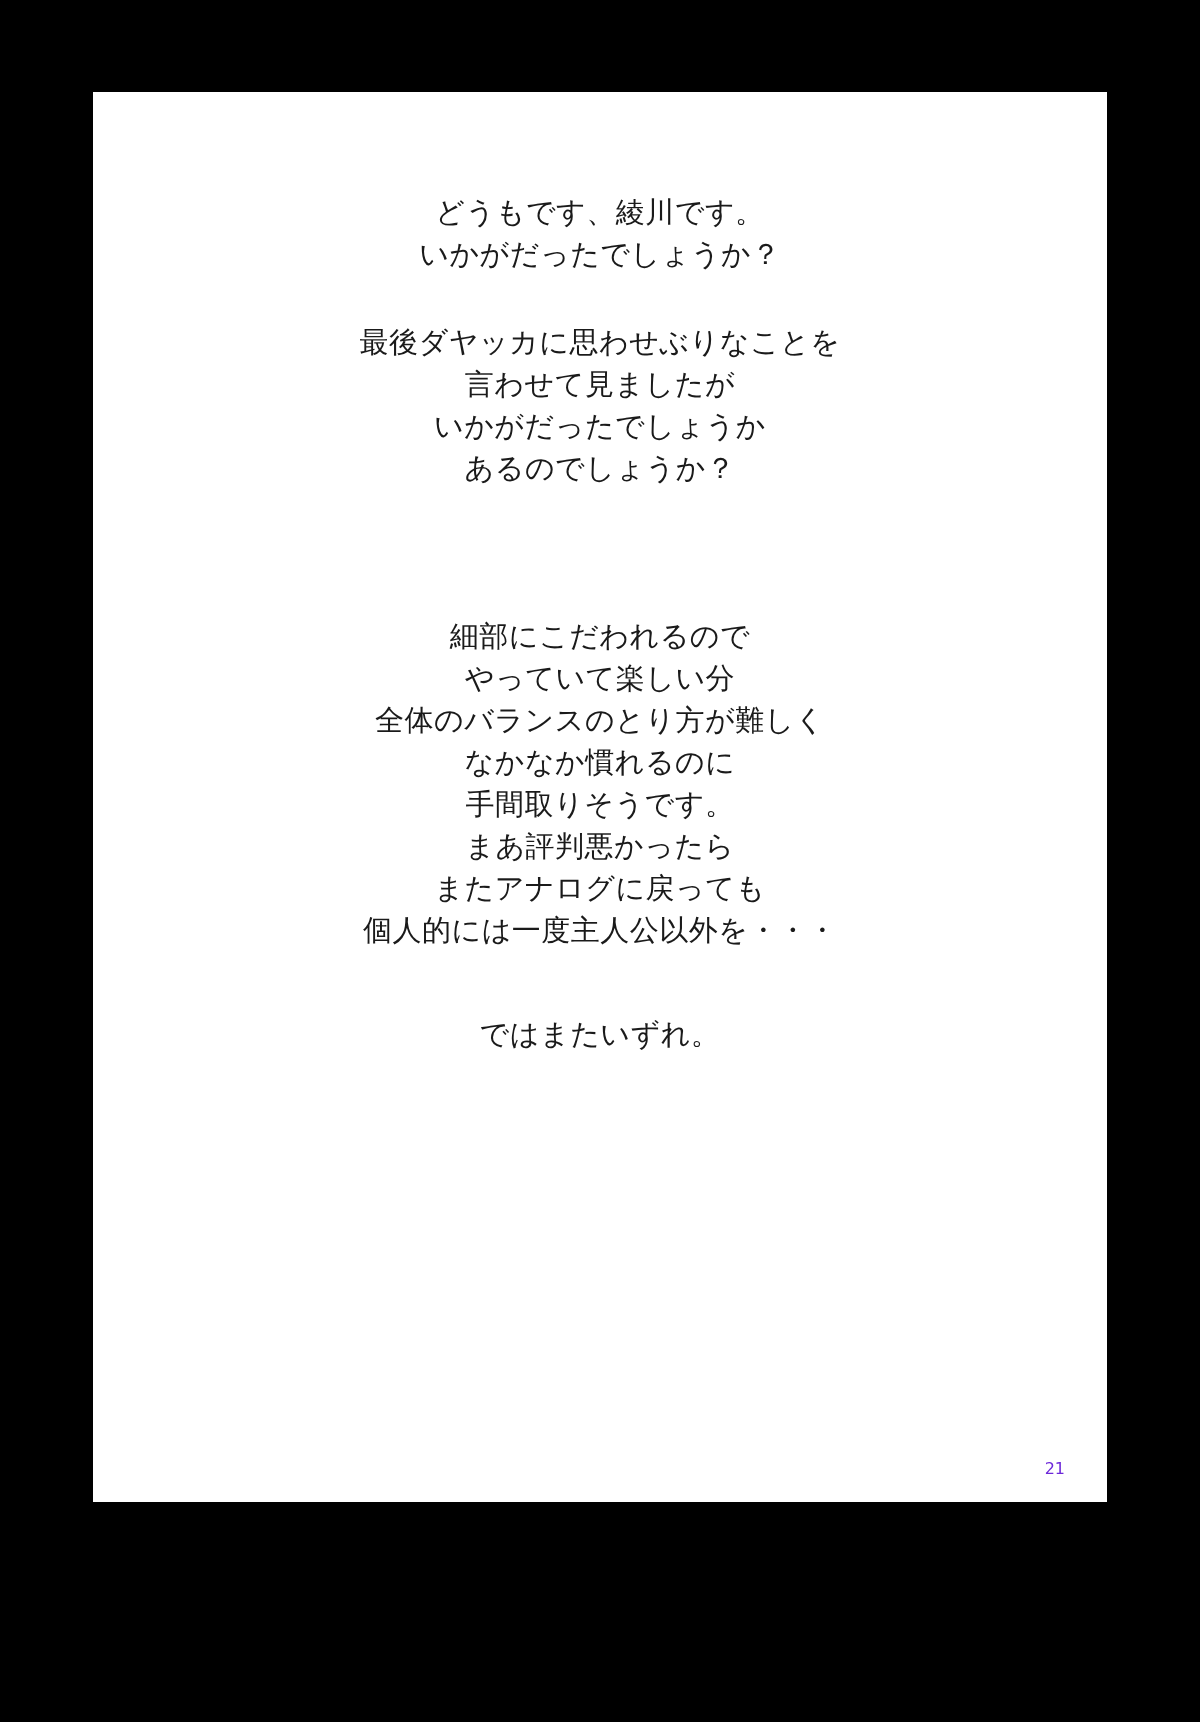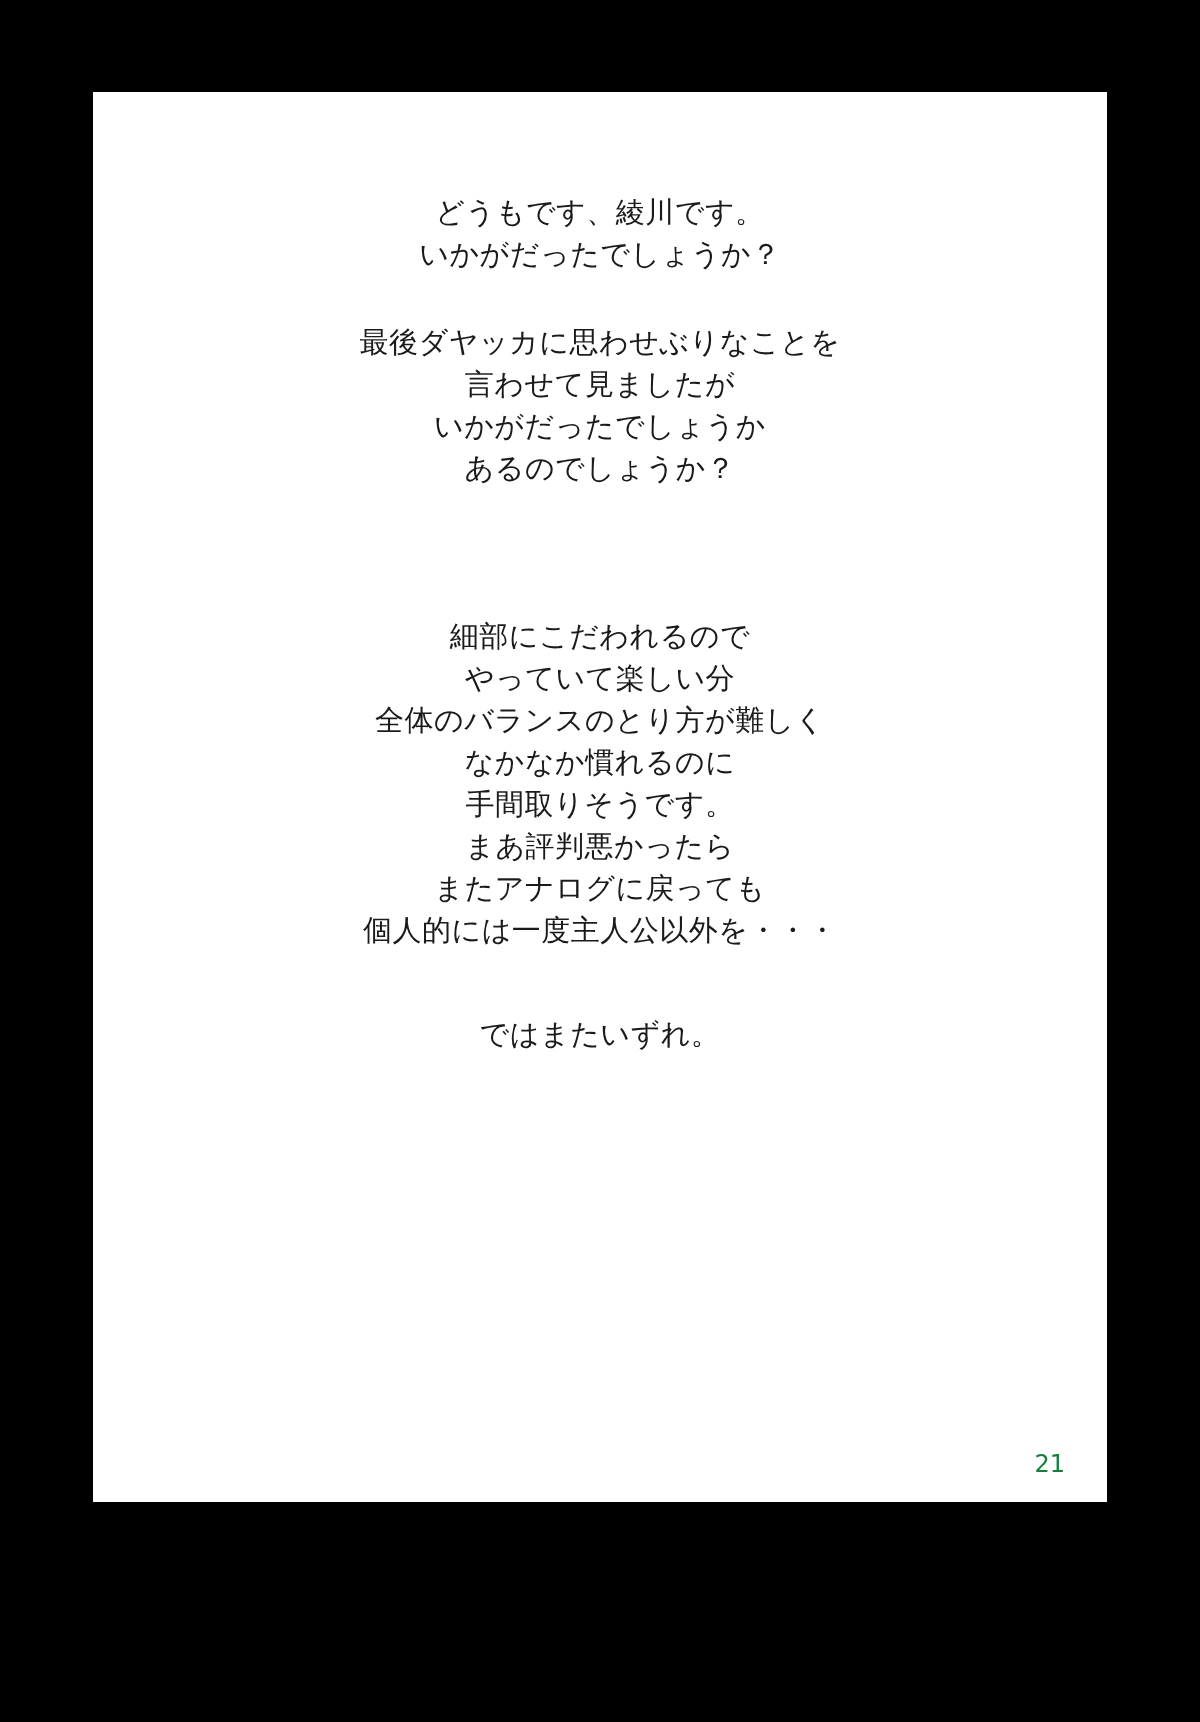--- a/index.html
+++ b/index.html
@@ -41,22 +41,22 @@
     font-family: "DejaVu Sans", sans-serif;
     font-weight: 400;
   }
   .gap-sm { height: 46px; }
   .gap-md { height: 32px; }
   .gap-lg { height: 62px; }
   .page-number {
     position: absolute;
     right: 42px;
     bottom: 24px;
-    font-size: 24px;
-    color: #15803d;
+    font-size: 16px;
+    color: #6d28d9;
     font-family: "DejaVu Sans", sans-serif;
   }
 </style>
 </head>
 <body>
 
 <div class="page-sheet">
 
   <div class="afterword-body">
 

